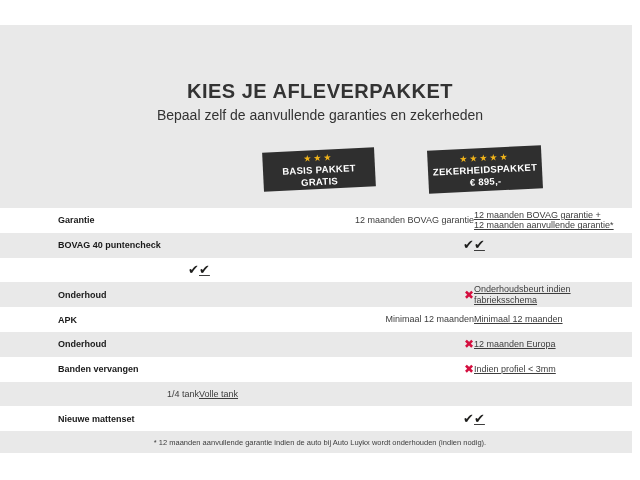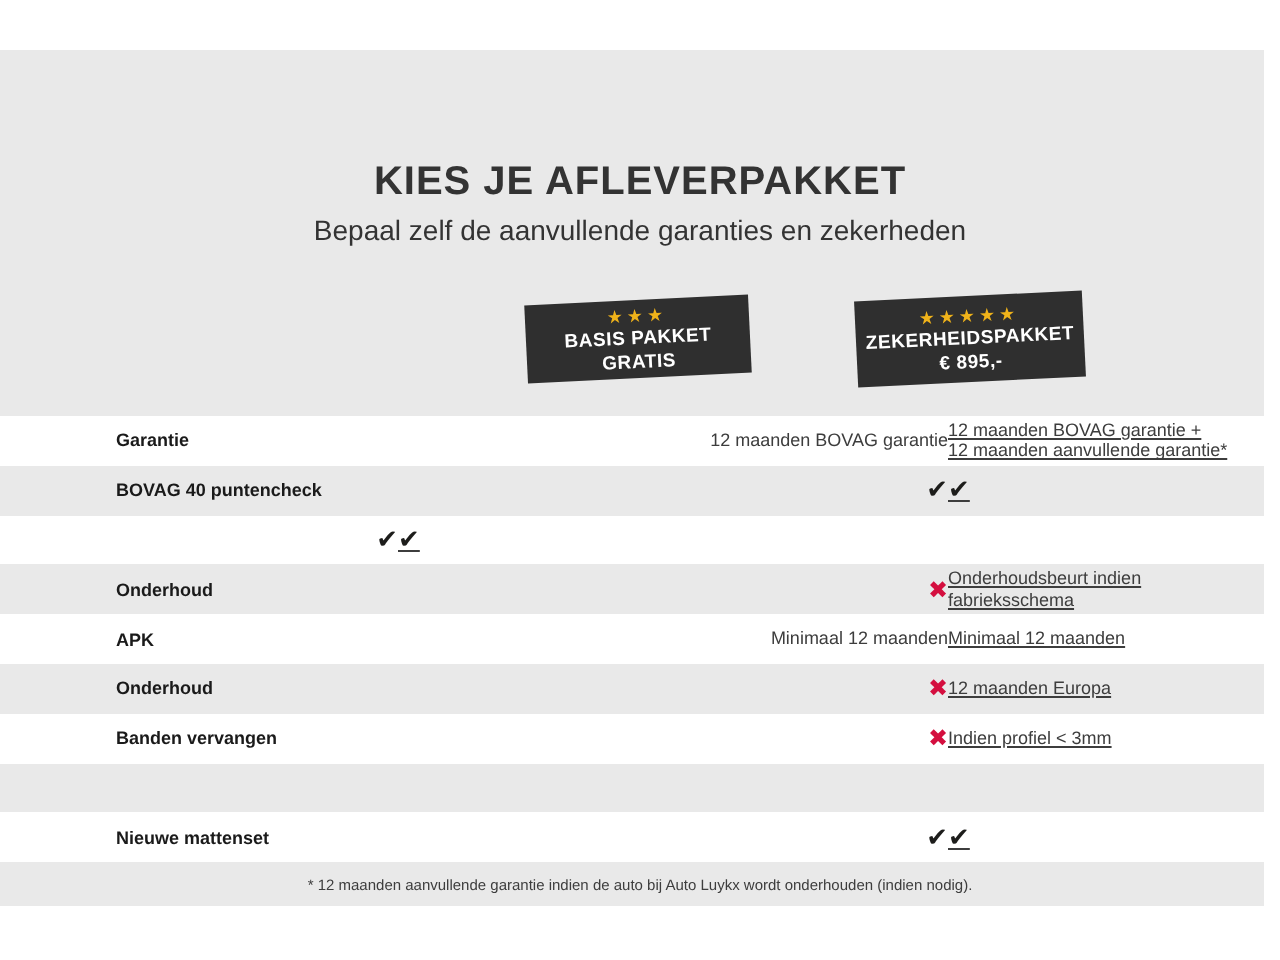--- a/index.html
+++ b/index.html
@@ -108,20 +108,22 @@
     <div class="cell cell-zekerheid">12 maanden Europa</div>
   </div>
 
   <div class="row row-white">
     <div class="cell cell-label">Banden vervangen</div>
     <div class="cell cell-basis"><span class="cross">✖</span></div>
     <div class="cell cell-zekerheid">Indien profiel &lt; 3mm</div>
   </div>
 
   <div class="row row-gray">
+    <div class="cell cell-basis">1/4 tank</div>
+    <div class="cell cell-zekerheid">Volle tank</div>
   </div>
 
   <div class="row row-white">
     <div class="cell cell-label">Nieuwe mattenset</div>
     <div class="cell cell-basis"><span class="check">✔</span></div>
     <div class="cell cell-zekerheid"><span class="check">✔</span></div>
   </div>
 </div>
 
   <div class="footnote-row">

